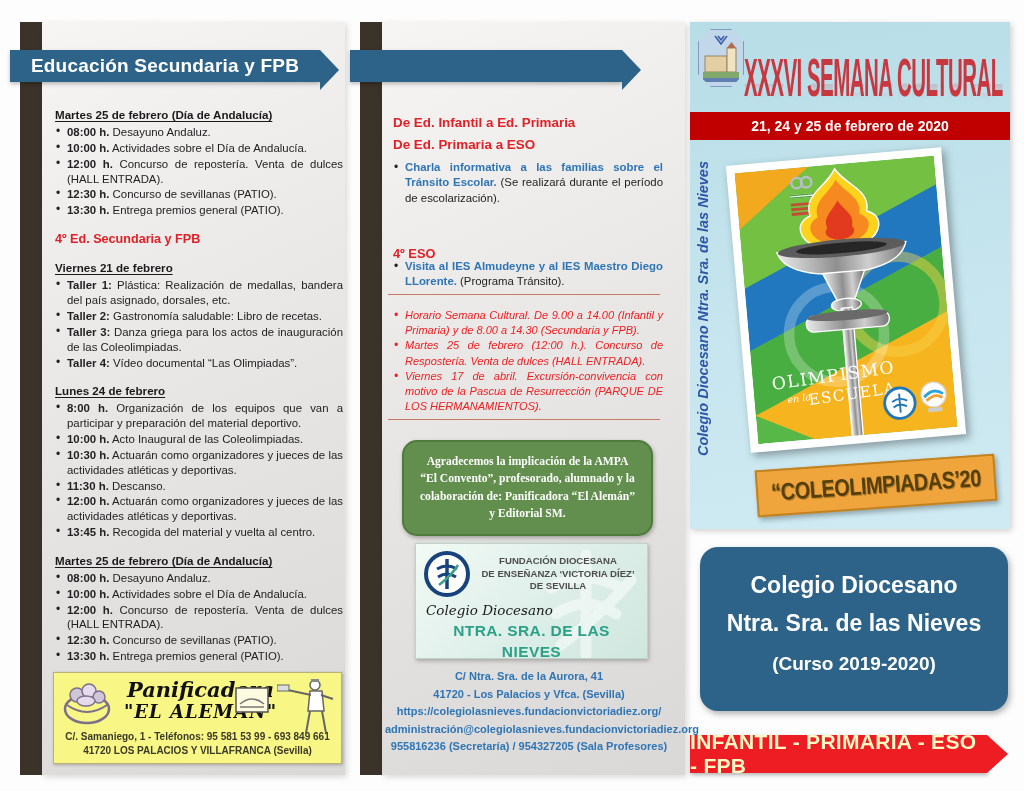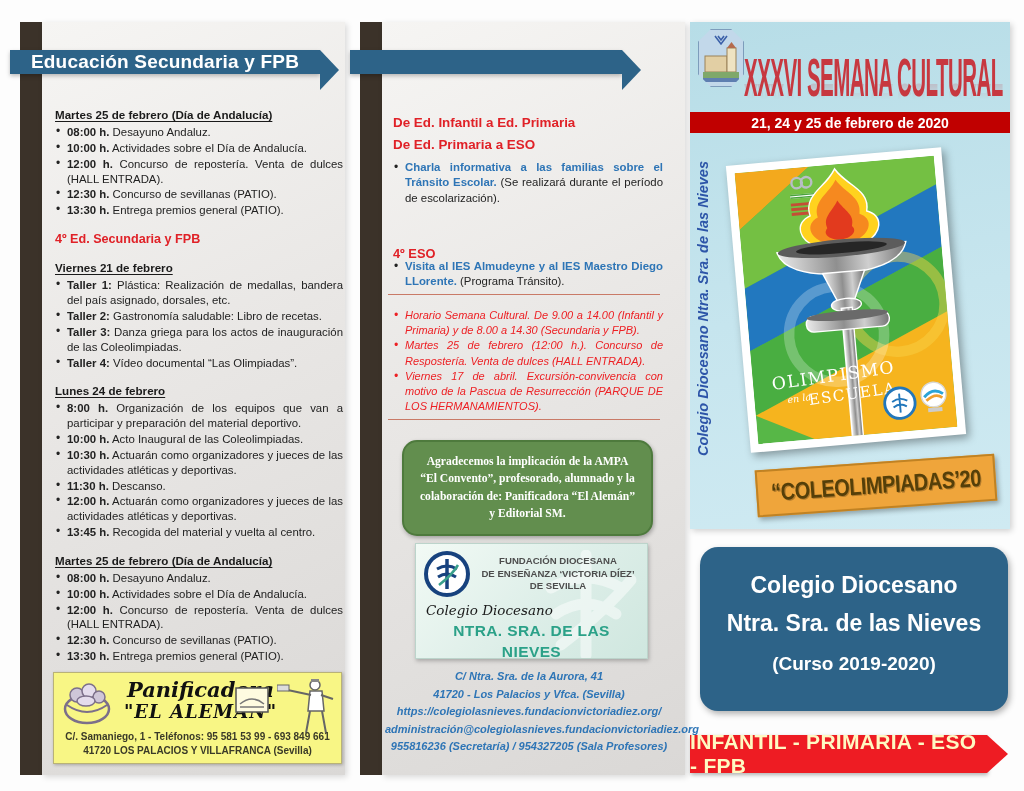--- a/index.html
+++ b/index.html
@@ -8,21 +8,21 @@
   .page { position:relative; width:1024px; height:791px; background:#fdfdfd; overflow:hidden; }
 
   
   .strip { position:absolute; top:22px; width:22px; height:753px; background:#3b3229; }
   .panel { position:absolute; top:22px; height:753px;
            background:linear-gradient(155deg,#f6f5f3 0%,#e9e7e5 45%,#dad8d6 100%);
            box-shadow:2px 2px 6px rgba(0,0,0,.15); }
   .s1 { left:20px; } .p1 { left:42px; width:303px; }
   .s2 { left:360px; } .p2 { left:382px; width:303px; }
 
-  .band { position:absolute; top:50px; height:24px; background:#2d6388;
+  .band { position:absolute; top:50px; height:32px; background:#2d6388;
           display:flex; align-items:center; justify-content:center;
           box-shadow:0 2px 4px rgba(0,0,0,.25); }
   .band span.bt { color:#fff; font-weight:bold; font-size:19px; letter-spacing:.2px; }
   .band .tip { position:absolute; right:-19px; top:0; width:0; height:0;
                border-top:20px solid transparent; border-bottom:20px solid transparent;
                border-left:19px solid #2d6388; }
   .b1 { left:10px;  width:310px; }
   .b2 { left:350px; width:272px; }
 
   
@@ -73,34 +73,34 @@
              overflow:hidden; padding:7px 8px; }
   .fund-top { display:flex; align-items:center; gap:7px; position:relative; z-index:2; }
   .fund-lines { flex:1; text-align:center; font-weight:bold; font-size:9.6px; color:#4d4d4d; line-height:1.3; }
   .fund-school { position:relative; z-index:2; font-family:"DejaVu Serif", serif; font-style:italic;
                  font-size:13.5px; color:#1a1a1a; margin:4px 0 2px 2px; }
   .fund-name { position:relative; z-index:2; text-align:center; color:#2ba188; font-weight:bold;
                font-size:15.5px; letter-spacing:.4px; }
   .fund-wm { position:absolute; right:-14px; top:6px; z-index:1; opacity:.55; }
 
   .addr { left:385px; top:668px; width:288px; text-align:center; color:#2e75b6; font-weight:bold;
-          font-size:11px; line-height:1.6;font-style:italic; }
+          font-size:11px; line-height:1.6; }
 
   
   .card3 { position:absolute; left:690px; top:22px; width:320px; height:507px;
            background:linear-gradient(170deg,#b7dde7 0%,#c6e5ee 55%,#cfeaf2 100%);
            box-shadow:2px 2px 6px rgba(0,0,0,.18); }
   .octo { position:absolute; left:8px; top:7px; width:46px; height:58px;
           background:#c2d8ea; border:1px solid #7d9cbb;
           clip-path:polygon(28% 0,72% 0,100% 22%,100% 78%,72% 100%,28% 100%,0 78%,0 22%); }
   .sc-title { position:absolute; left:54px; top:26px; white-space:nowrap;
               font-weight:bold; font-size:38px; color:#c73840; letter-spacing:-1px;
               transform:scale(.54,1.40); transform-origin:left top;
               -webkit-box-reflect:below -26px linear-gradient(rgba(0,0,0,0) 55%, rgba(0,0,0,.35)); }
-  .datebar { position:absolute; left:0; top:90px; width:320px; height:21px; background:#c00000;
+  .datebar { position:absolute; left:0; top:90px; width:320px; height:28px; background:#c00000;
              display:flex; align-items:center; justify-content:center;
              color:#fff; font-weight:bold; font-size:14px; }
   .vlabel { position:absolute; left:2px; top:122px; height:330px; width:22px;
             writing-mode:vertical-rl; transform:rotate(180deg);
             display:flex; align-items:center; justify-content:center;
             color:#2d55a8; font-weight:bold; font-style:italic; font-size:14.5px; }
   .poster { position:absolute; left:48px; top:134px; width:216px; height:288px;
             background:#fff; padding:8px; transform:rotate(-5deg);
             box-shadow:3px 4px 8px rgba(0,0,0,.35); }
   .banner { position:absolute; left:66px; top:440px; width:240px; height:47px;

